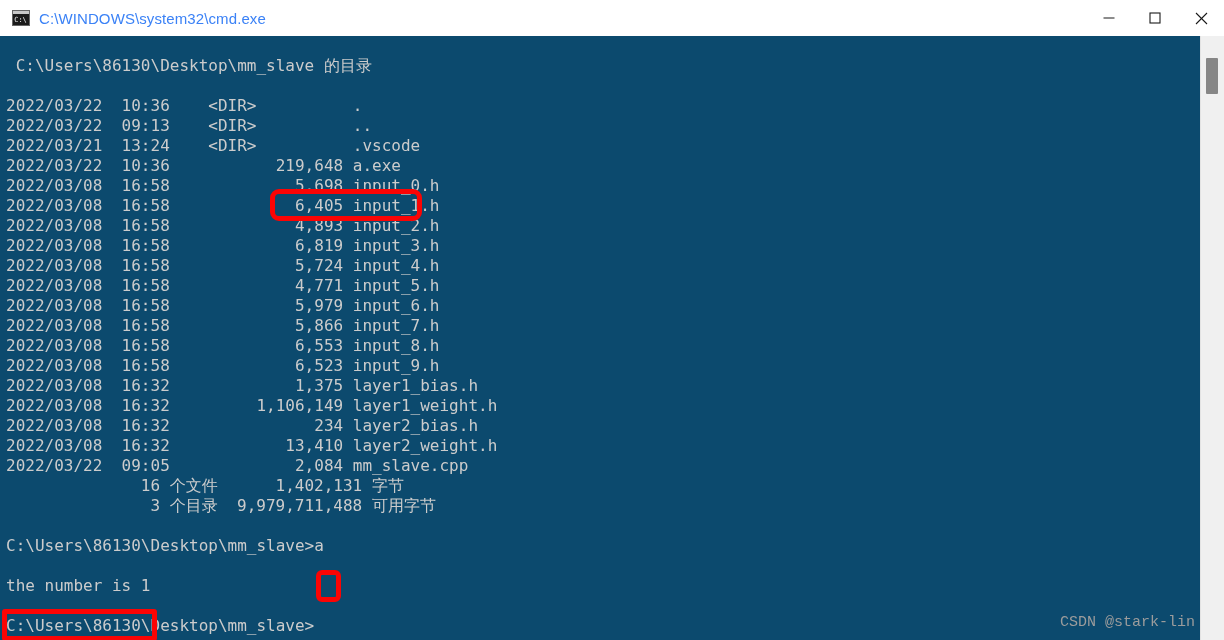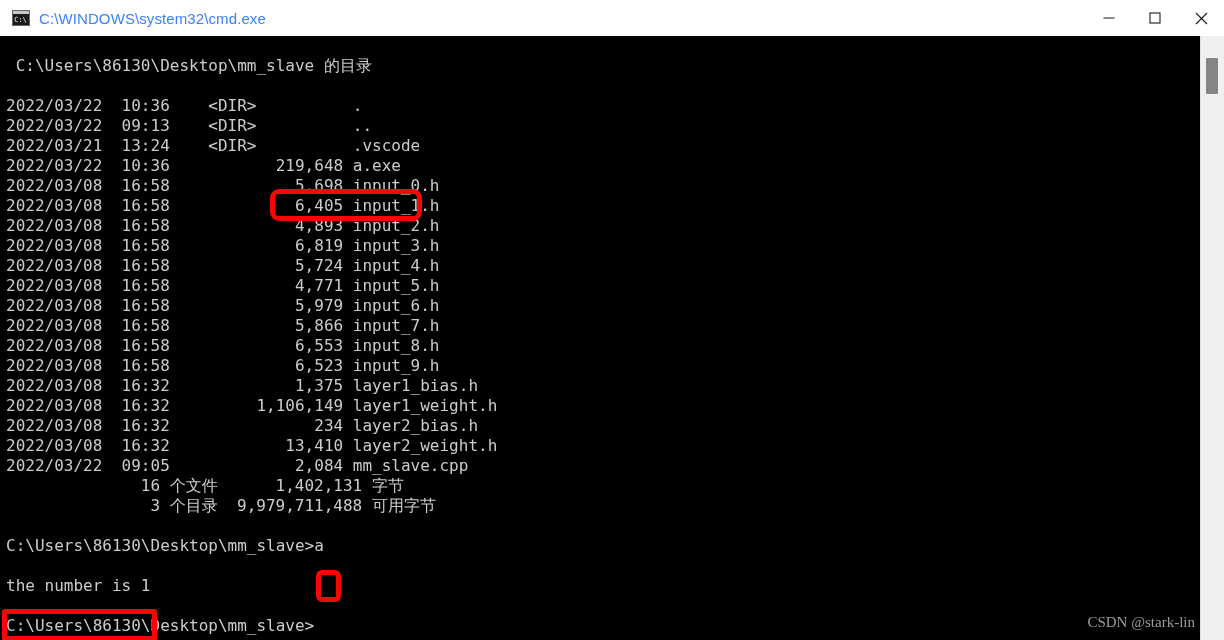--- a/index.html
+++ b/index.html
@@ -70,21 +70,21 @@
     justify-content: center;
   }
 
   
   #console {
     position: absolute;
     left: 0;
     top: 36px;
     width: 1201px;
     height: 604px;
-    background: #000000;
+    background: #0c4a6e;
     overflow: hidden;
   }
   #console-text {
     position: absolute;
     left: 6px;
     top: 0px;
     white-space: pre;
     font-family: "DejaVu Sans Mono", "Liberation Mono", monospace;
     font-size: 16px;
     line-height: 20px;
@@ -140,21 +140,21 @@
     width: 155px;
     height: 32px;
     border-radius: 3px;
   }
 
   
   #watermark {
     position: absolute;
     right: 29px;
     bottom: 9px;
-    font-family: Liberation Serif, serif;
+    font-family: Liberation Mono, monospace;
     font-size: 15px;
     color: #9c9c9c;
     white-space: nowrap;
   }
 </style>
 </head>
 <body>
 
 <div id="window">
 

